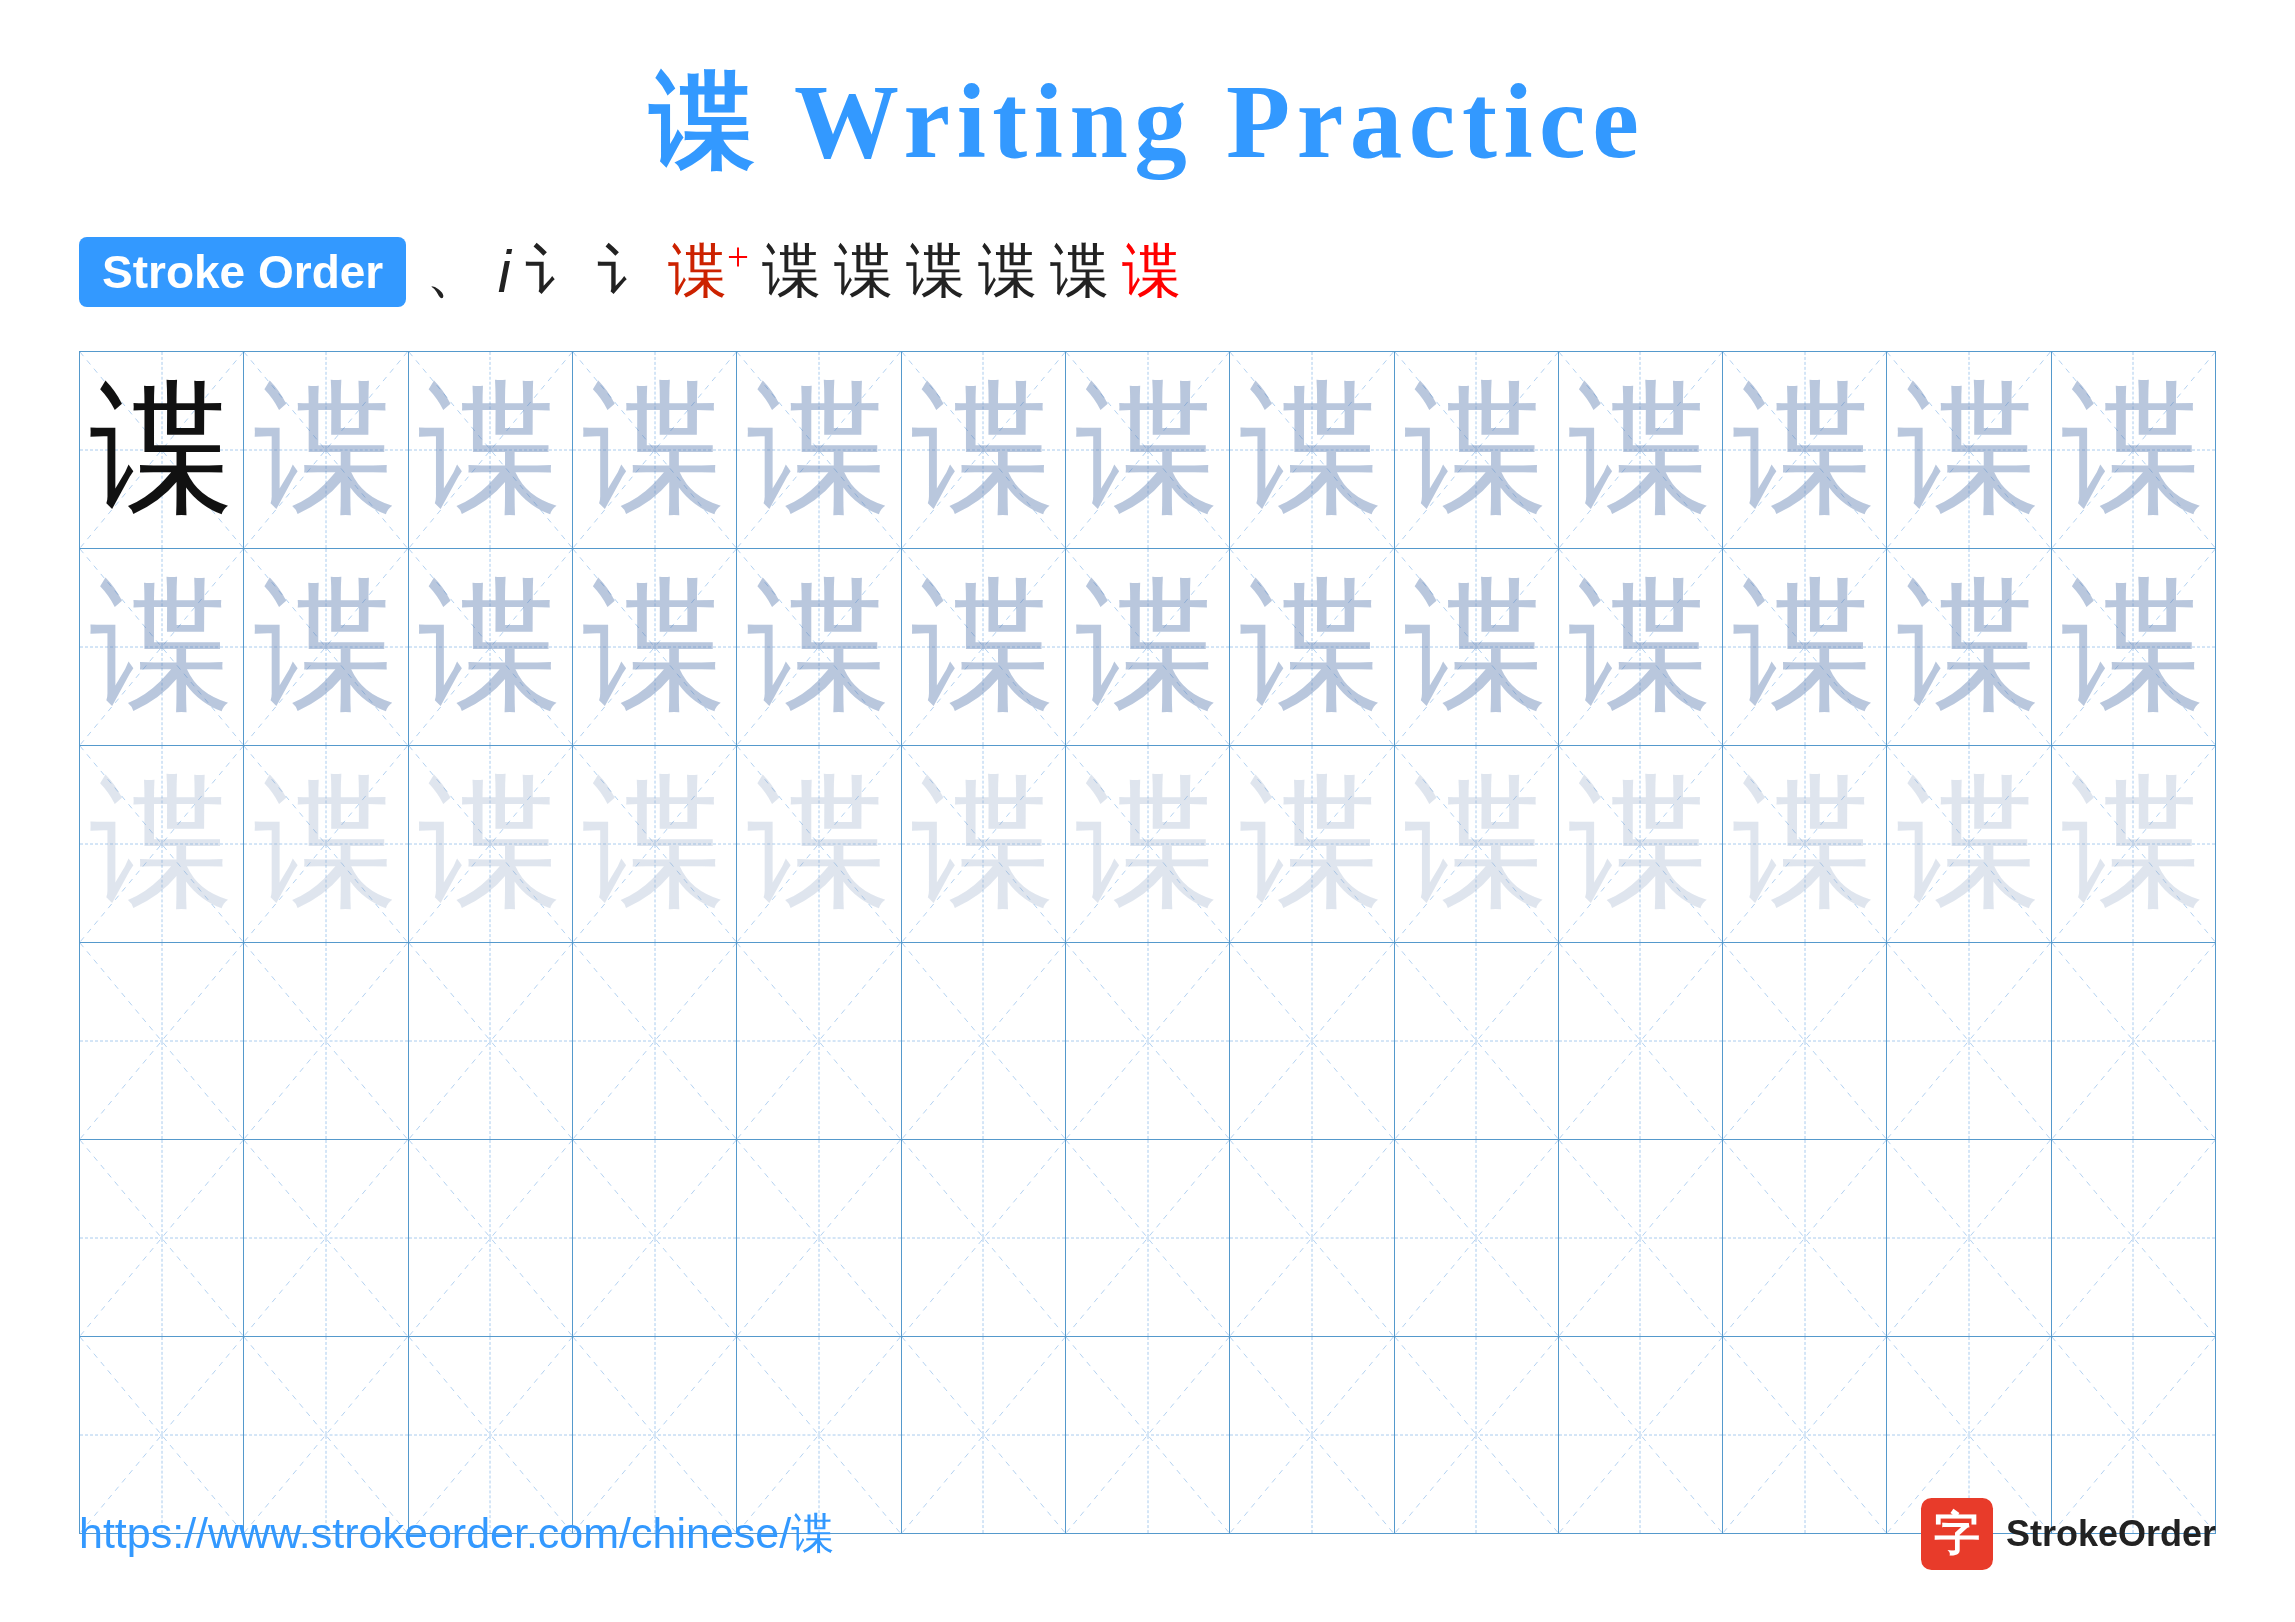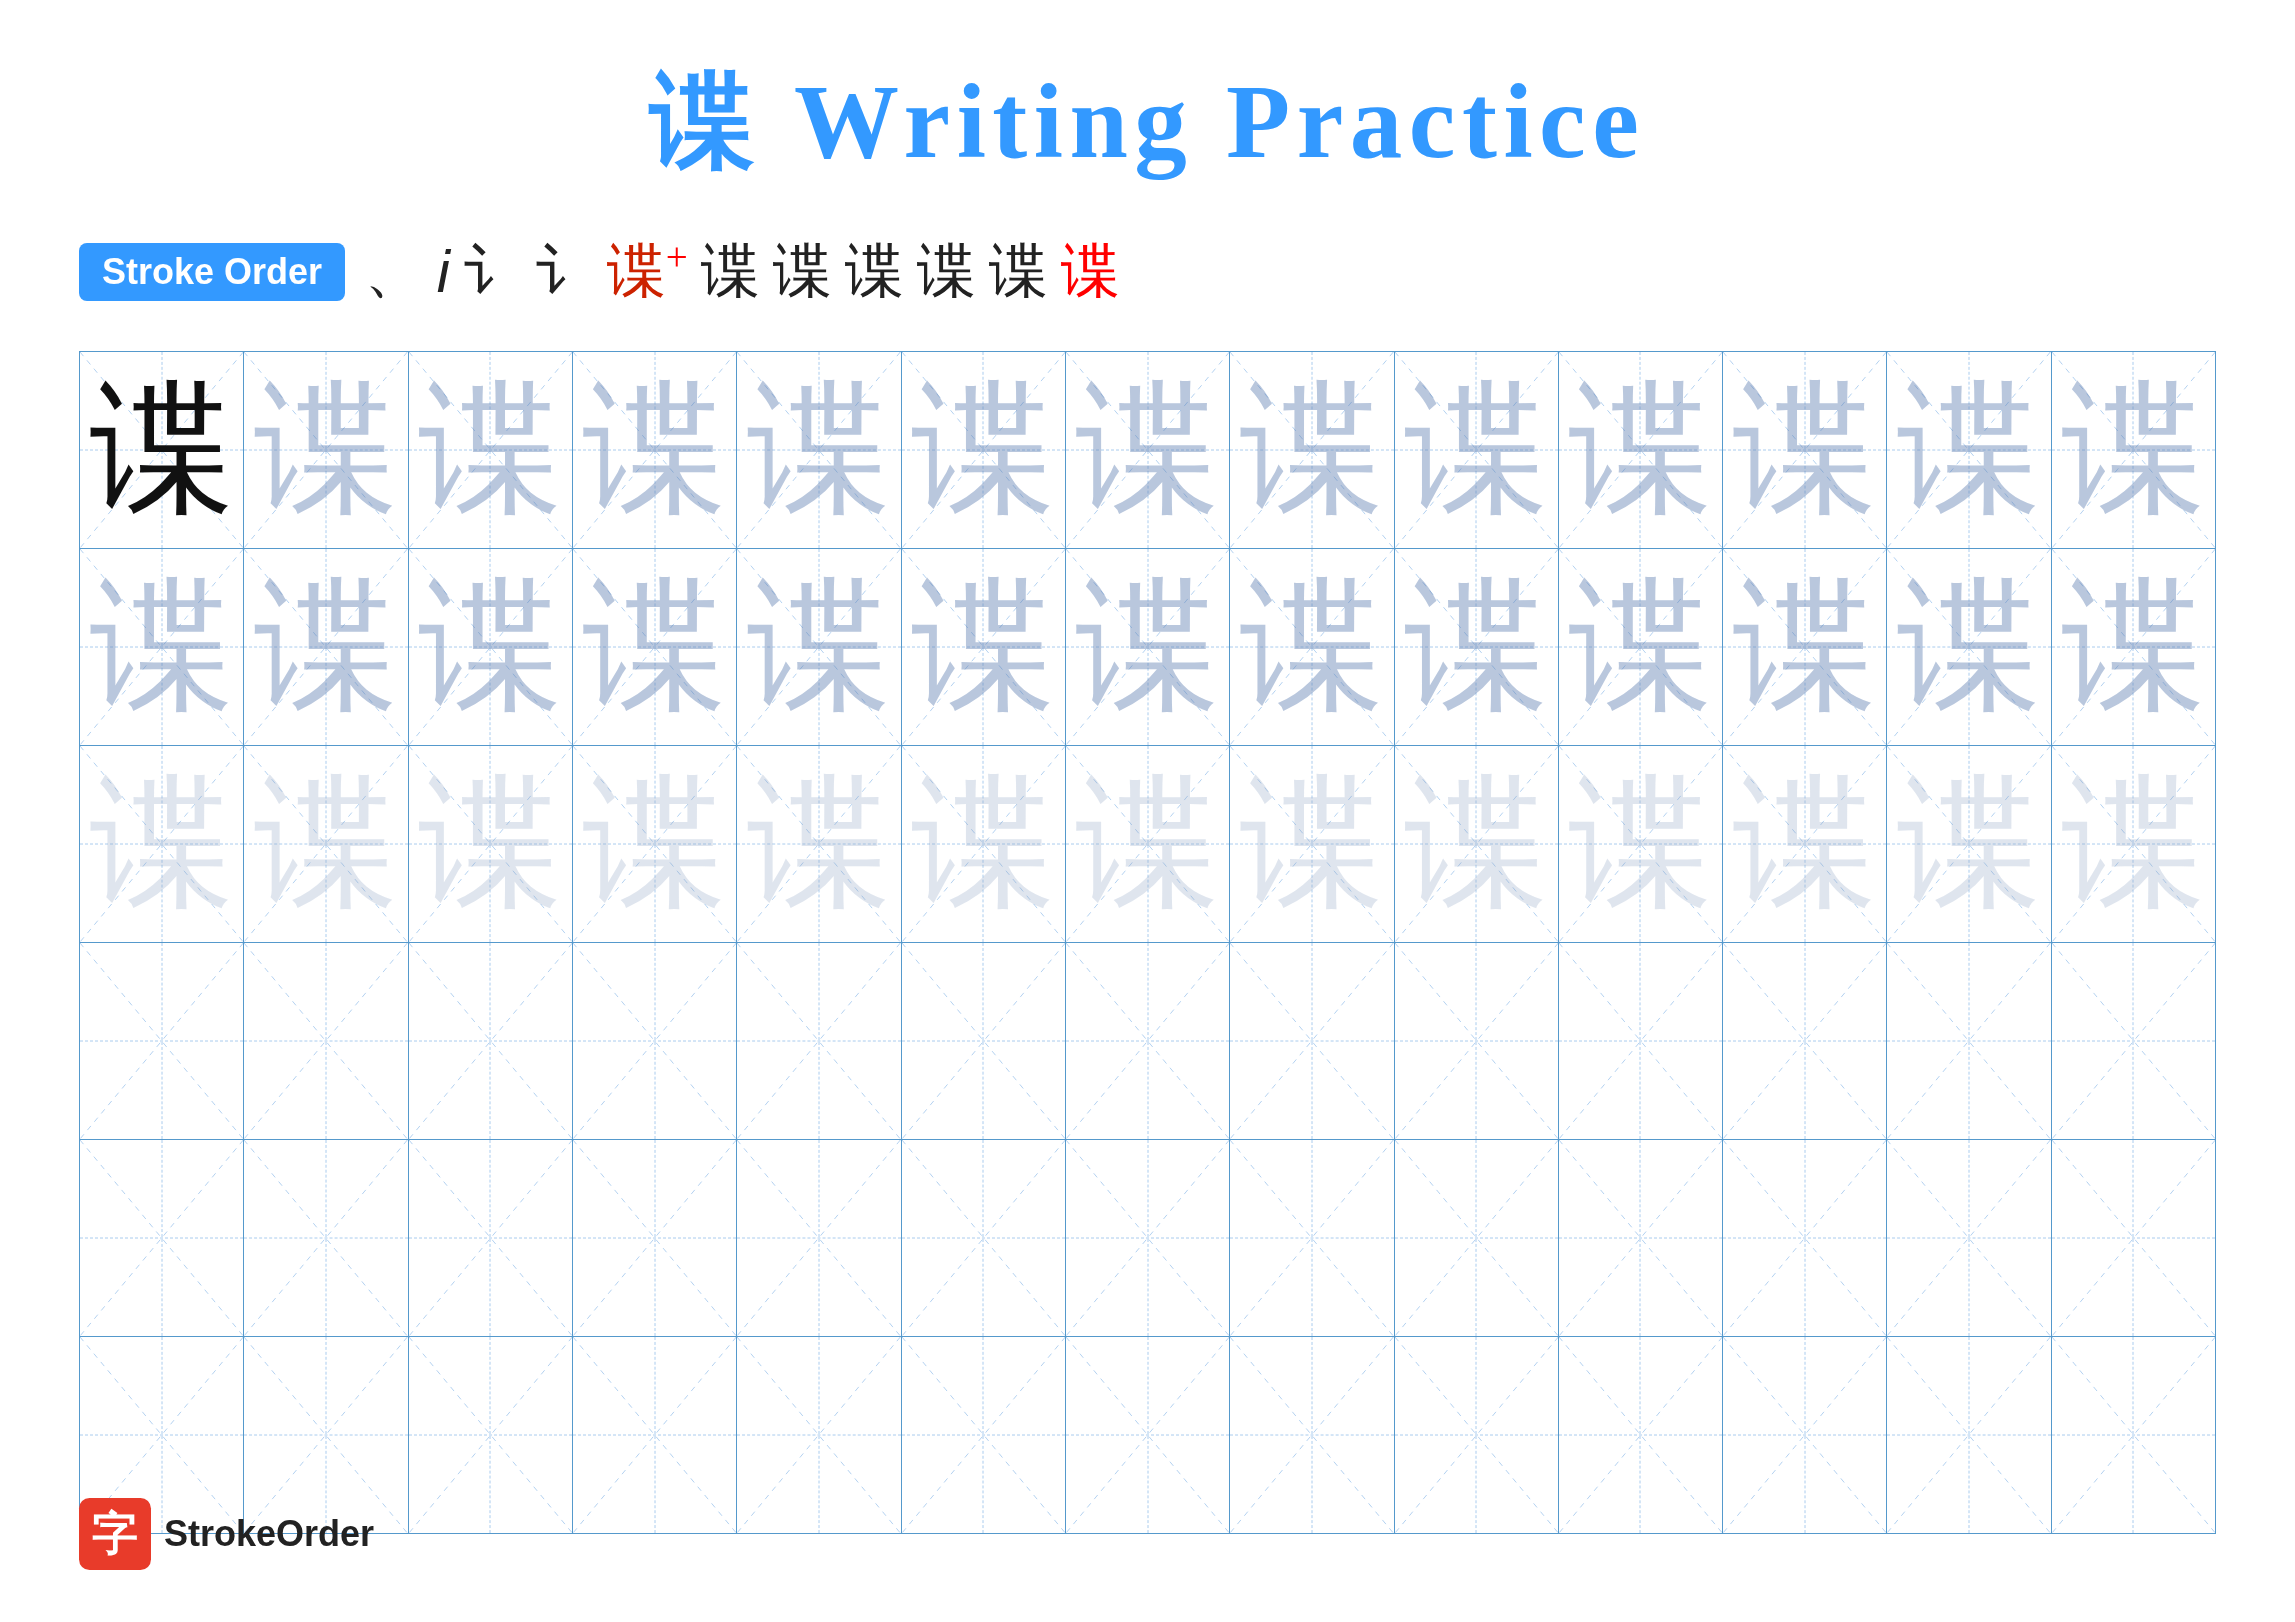--- a/index.html
+++ b/index.html
@@ -35,21 +35,21 @@
       display: flex;
       align-items: center;
       width: 100%;
       margin-bottom: 39px;
       gap: 19.6px;
     }
 
     .stroke-order-badge {
       background-color: #3399ff;
       color: white;
-      font-size: 36px;
+      font-size: 46px;
       font-weight: bold;
       padding: 8px 23px;
       border-radius: 7.9px;
       font-family: Arial, sans-serif;
       white-space: nowrap;
     }
 
     .stroke-sequence {
       display: flex;
       align-items: center;
@@ -742,20 +742,21 @@
           <svg class="cell-diag" viewBox="0 0 100 100" preserveAspectRatio="none">
             <line x1="0" y1="0" x2="100" y2="100" stroke="#aaccee" stroke-width="0.5" stroke-dasharray="3,3"></line>
             <line x1="100" y1="0" x2="0" y2="100" stroke="#aaccee" stroke-width="0.5" stroke-dasharray="3,3"></line>
           </svg>
         </div>
     </div>
 
   </div>
 
   <div class="footer">
+    <span class="footer-url">https://www.strokeorder.com/chinese/谍</span>
     <div class="footer-logo">
       <div class="footer-logo-icon">字</div>
       <span class="footer-logo-text">StrokeOrder</span>
     </div>
   </div>
 
 </div>
 
 
 </body></html>

